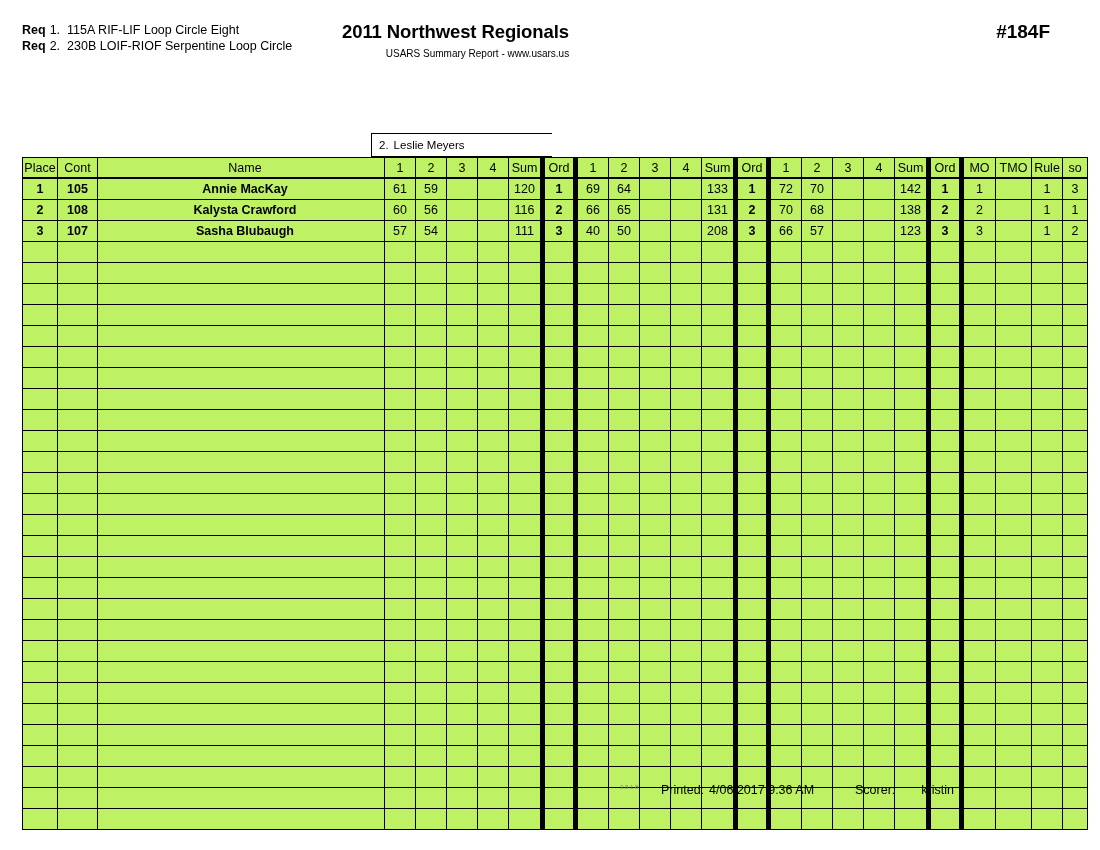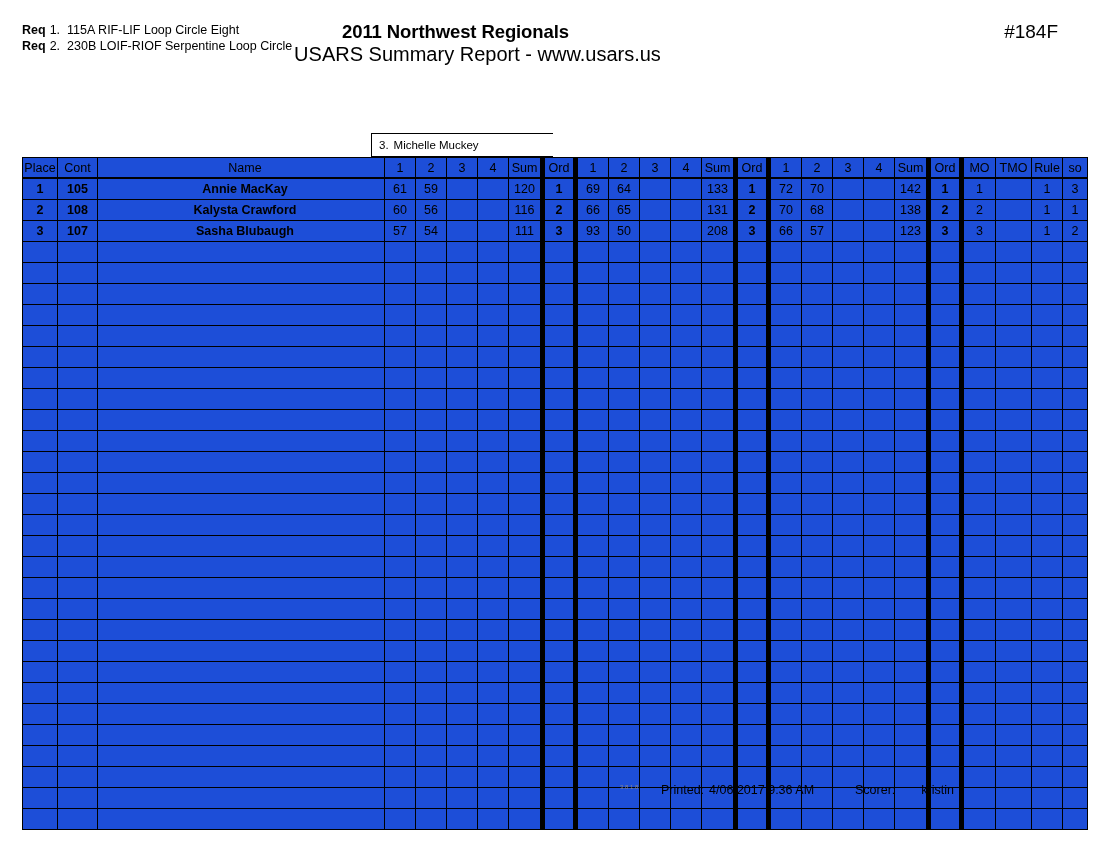--- a/index.html
+++ b/index.html
@@ -48,32 +48,32 @@
     font-size: 15.5px;
     line-height: 21px;
   }
   .h-event {
     font-size: 18.5px;
     font-weight: bold;
     line-height: 24px;
     letter-spacing: -0.1px;
   }
   .h-sub {
-    font-size: 20px;
+    font-size: 10px;
     line-height: 22px;
     padding-left: 44px;
   }
 
   
   .event-no {
     position: absolute;
-    right: 42px;
+    right: 50px;
     top: 21px;
     font-size: 19px;
-    font-weight: normal;
+    font-weight: bold;
   }
 
   
   .judge-band {
     position: absolute;
     left: 371px;
     top: 133px;
     height: 24px;
     display: flex;
   }
@@ -92,21 +92,21 @@
   .judge-num { display: inline; }
   .judge-name { display: inline; margin-left: 5px; }
 
   
   .grid {
     position: absolute;
     left: 22px;
     top: 157px;
     border-collapse: collapse;
     table-layout: fixed;
-    background: #1d4ed8;
+    background: #bef264;
   }
   .grid td, .grid th {
     border: 1px solid #000;
     height: 20px;
     padding: 0;
     font-weight: normal;
     font-size: 12.5px;
     text-align: center;
     vertical-align: middle;
     overflow: hidden;
@@ -189,22 +189,22 @@
 </div>
 
 <div class="header">
   <div class="h-meet">2011 Northwest Regionals</div>
   <div class="h-sub">USARS Summary Report - www.usars.us</div>
 </div>
 
 <div class="event-no">#184F</div>
 
 <div class="judge-band">
-  <div class="judge-cell" style="width:182px">
-    <span class="judge-num">3.</span><span class="judge-name">Michelle Muckey</span>
+  <div class="judge-cell" style="width:181px">
+    <span class="judge-num">2.</span><span class="judge-name">Leslie Meyers</span>
   </div>
   <div class="judge-cell" style="width:183px">
     <span class="judge-num">6.</span><span class="judge-name">Marian Spooner</span>
   </div>
 </div>
 
 <table class="grid">
   <thead>
     <tr>
       <th class="c-place th-place">Place</th>
@@ -296,21 +296,21 @@
       <tr class="filled">
         <td class="c-place">3</td>
         <td class="c-cont">107</td>
         <td class="c-name">Sasha Blubaugh</td>
         <td class="c-sc">57</td>
         <td class="c-sc">54</td>
         <td class="c-sc"></td>
         <td class="c-sc"></td>
         <td class="c-sum">111</td>
         <td class="c-ord sep-left sep-right">3</td>
-        <td class="c-sc">93</td>
+        <td class="c-sc">40</td>
         <td class="c-sc">50</td>
         <td class="c-sc"></td>
         <td class="c-sc"></td>
         <td class="c-sum">208</td>
         <td class="c-ord sep-left sep-right">3</td>
         <td class="c-sc">66</td>
         <td class="c-sc">57</td>
         <td class="c-sc"></td>
         <td class="c-sc"></td>
         <td class="c-sum">123</td>

